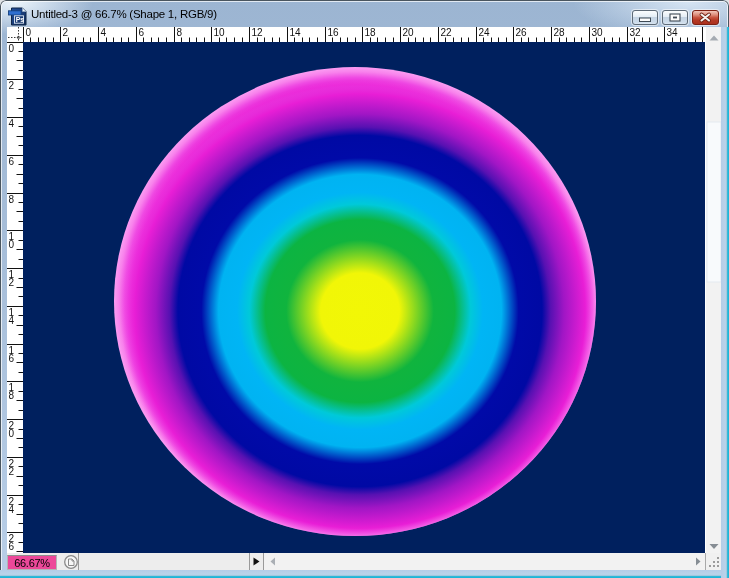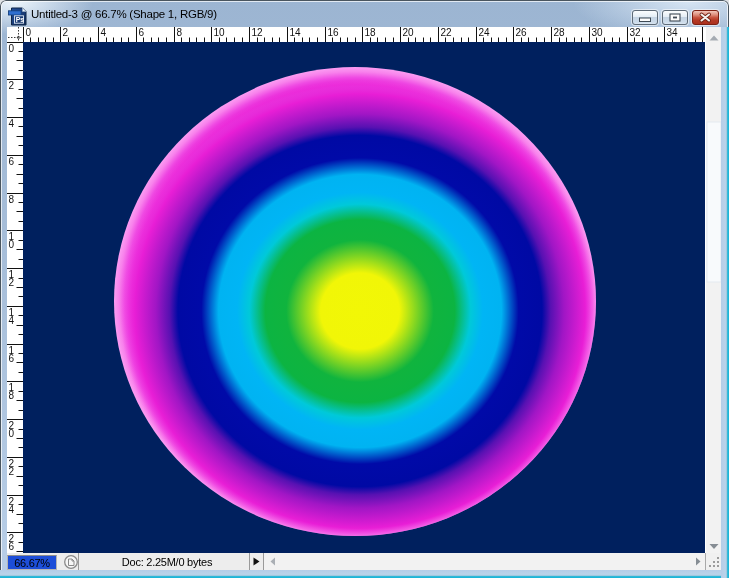--- a/index.html
+++ b/index.html
@@ -7,21 +7,21 @@
  border-radius:6px 6px 0 0;
  background:
   radial-gradient(110px 45px at 14px 2px, rgba(240,248,254,0.95), rgba(240,248,254,0) 72%),
   radial-gradient(160px 50px at 688px 2px, rgba(228,240,251,0.8), rgba(228,240,251,0) 72%),
   linear-gradient(#9cb5d2,#a7bed9 45%,#b7cde6 95%);
  box-shadow:inset 0 0 0 1px #49555f, inset 0 0 0 2px rgba(255,255,255,0.7);}
 #titletext{position:absolute;left:31px;top:7.5px;font-size:11.5px;letter-spacing:-0.25px;color:#000;white-space:nowrap}
 #client{position:absolute;left:7px;top:27px;width:714px;height:543px;background:#fff}
 #vsb{position:absolute;left:705px;top:27px;width:16px;height:526px;background:#f2f2f2;border-left:1px solid #fff}
 #statusrow{position:absolute;left:7px;top:553px;width:698px;height:17px;background:#ededed}
-#zoombox{position:absolute;left:0px;top:2px;width:50px;height:15px;background:#1d4ed8;letter-spacing:-0.3px;
+#zoombox{position:absolute;left:0px;top:2px;width:50px;height:15px;background:#ec4899;letter-spacing:-0.3px;
  border:1px solid #b4b4b4;border-top-color:#8e8e8e;font-size:11px;color:#000;
  padding-top:1px;text-align:center}
 .sep{position:absolute;top:0;width:1px;height:17px;background:#9a9a9a}
 #docinfo{position:absolute;left:78px;top:2.5px;width:164px;text-align:center;font-size:11px;letter-spacing:-0.25px;color:#000}
 </style></head><body>
 <div id="win"></div>
 <svg width="20" height="19" style="position:absolute;left:8px;top:7px">
 <defs>
       <linearGradient id="pg" x1="0" y1="0" x2="1" y2="1">
 <stop offset="0" stop-color="#24509e"></stop>
@@ -289,21 +289,20 @@
  </svg>
 </div>
 <div id="statusrow">
  <div id="zoombox">66.67%</div>
  <svg width="18" height="17" style="position:absolute;left:55px;top:1px">
   <circle cx="9" cy="8" r="6.3" fill="#f6f6f6" stroke="#8a8a8a" stroke-width="1.3"></circle>
   <path d="M6.5 5 L10 5 L12 7 L12 11.5 L6.5 11.5 Z" fill="none" stroke="#8a8a8a" stroke-width="1"></path>
   <path d="M10 5 L10 7 L12 7" fill="none" stroke="#8a8a8a" stroke-width="1"></path>
  </svg>
  <div class="sep" style="left:70.5px"></div>
- <div id="docinfo">Doc: 2.25M/0 bytes</div>
  <div class="sep" style="left:241.5px"></div>
  <svg width="14" height="17" style="position:absolute;left:242px;top:0">
   <polygon points="4.5,4.5 4.5,12.5 10.5,8.5" fill="#111"></polygon>
  </svg>
  <div class="sep" style="left:255.5px"></div>
  <div style="position:absolute;left:256.5px;top:0;width:441.5px;height:17px;background:#f2f2f2">
   <svg width="442" height="17">
    <polygon points="11,4.5 11,12.5 6.5,8.5" fill="#aaafb5"></polygon>
    <polygon points="432,4.5 432,12.5 436.5,8.5" fill="#868d94"></polygon>
   </svg>

